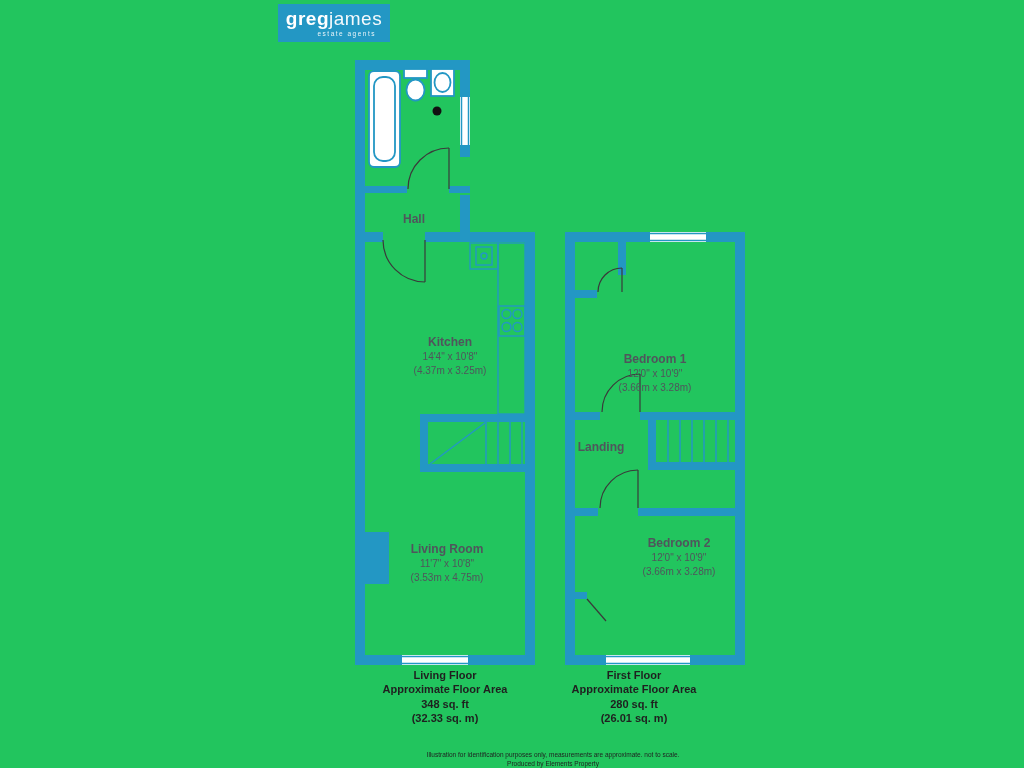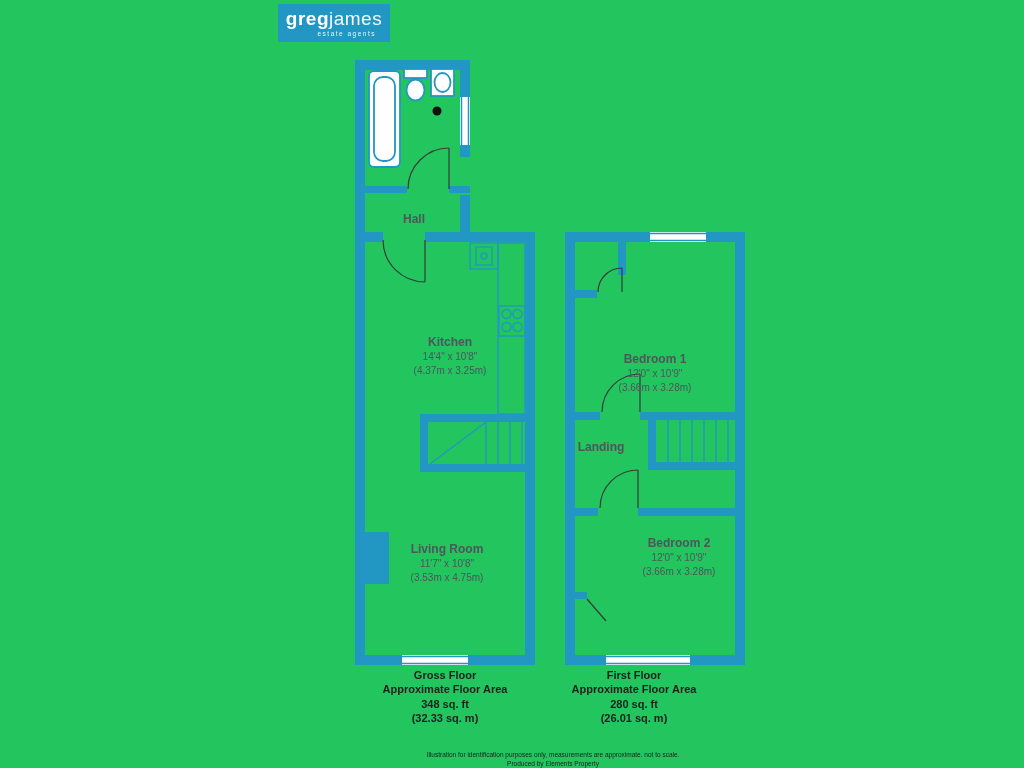--- a/index.html
+++ b/index.html
@@ -229,21 +229,21 @@
     <div class="rname">Landing</div>
   </div>
 
   <div class="room-label" style="left:679px;top:557px;">
     <div class="rname">Bedroom 2</div>
     <div class="rdim">12'0" x 10'9"</div>
     <div class="rdim">(3.66m x 3.28m)</div>
   </div>
 
   <div class="caption" style="left:445px;top:668px;">
-    <div>Gross Floor</div>
+    <div>Living Floor</div>
     <div>Approximate Floor Area</div>
     <div>348 sq. ft</div>
     <div>(32.33 sq. m)</div>
   </div>
 
   <div class="caption" style="left:634px;top:668px;">
     <div>First Floor</div>
     <div>Approximate Floor Area</div>
     <div>280 sq. ft</div>
     <div>(26.01 sq. m)</div>

